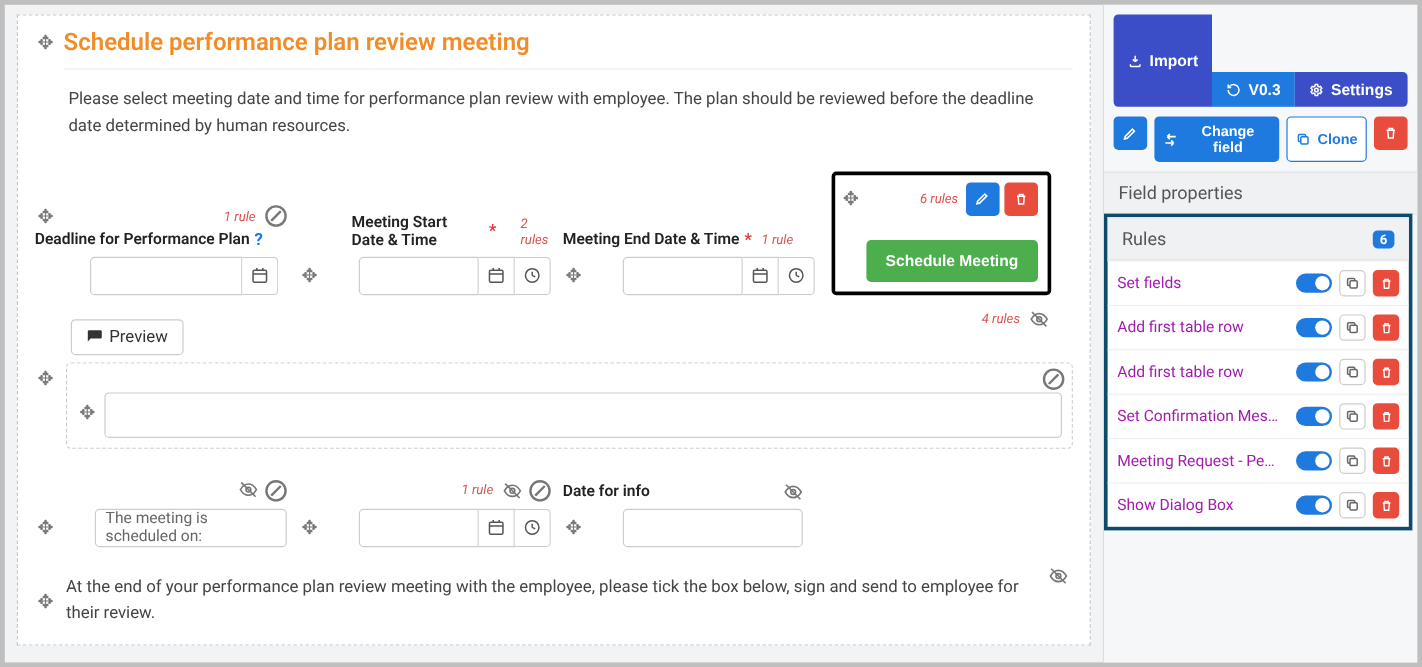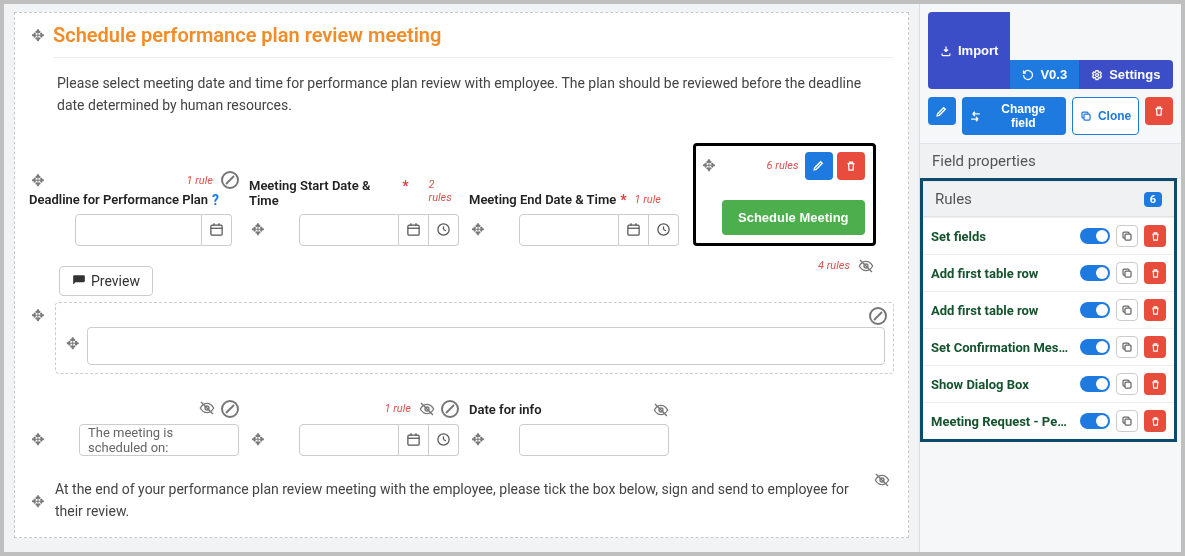--- a/index.html
+++ b/index.html
@@ -223,26 +223,25 @@
   .rules-box .panel-h { background: #eff1f3; }
   .rule-item {
     display: flex;
     align-items: center;
     gap: 6px;
     padding: 7px 8px;
     border-top: 1px solid #eee;
   }
   .rule-name {
     flex: 1;
-    color: #14532d;
+    color: #a21caf;
     font-size: 13px;
     white-space: nowrap;
     overflow: hidden;
     text-overflow: ellipsis;
-    font-weight: bold;
   }
   .switch {
     width: 30px; height: 16px;
     background: #1f7ae0;
     border-radius: 16px;
     position: relative;
     flex-shrink: 0;
   }
   .switch::after {
     content: "";
@@ -316,21 +315,21 @@
                   <rect x="3" y="5" width="18" height="16" rx="2"></rect>
                   <line x1="3" y1="10" x2="21" y2="10"></line>
                   <line x1="8" y1="2" x2="8" y2="6"></line>
                   <line x1="16" y1="2" x2="16" y2="6"></line>
                 </svg>
             </div>
           </div>
         </div>
 
         <div class="field-col" style="width:210px;">
-          <div style="display:flex;gap:16px;">
+          <div style="display:flex;align-items:center;gap:16px;margin-left:44px;">
             <span class="field-label">Meeting Start Date &amp; Time</span>
             <span class="red-star">*</span>
             <span class="rules-tag">2 rules</span>
           </div>
           <div style="display:flex;align-items:center;gap:4px;margin-top:6px;">
             <span class="move-handle">✥</span>
             <div class="group" style="flex:1;">
               <div class="input" style="flex:1;">
                   <input style="">
                 </div>
@@ -653,46 +652,46 @@
                 <path d="M16 8V6a2 2 0 0 0-2-2H6a2 2 0 0 0-2 2v8a2 2 0 0 0 2 2h2"></path>
               </svg>
             </span>
             <span class="del-icon">
               <svg width="11" height="11" viewBox="0 0 24 24" fill="none" stroke="#fff" stroke-width="2.5">
                 <path d="M5 7h14M9 7V4h6v3M7 7l1 13h8l1-13"></path>
               </svg>
             </span>
           </div>
           <div class="rule-item">
+            <span class="rule-name">Meeting Request - Pe…</span>
+            <span class="switch"></span>
+            <span class="copy-icon">
+              <svg width="12" height="12" viewBox="0 0 24 24" fill="none" stroke="#666" stroke-width="2.5">
+                <rect x="8" y="8" width="12" height="12" rx="2"></rect>
+                <path d="M16 8V6a2 2 0 0 0-2-2H6a2 2 0 0 0-2 2v8a2 2 0 0 0 2 2h2"></path>
+              </svg>
+            </span>
+            <span class="del-icon">
+              <svg width="11" height="11" viewBox="0 0 24 24" fill="none" stroke="#fff" stroke-width="2.5">
+                <path d="M5 7h14M9 7V4h6v3M7 7l1 13h8l1-13"></path>
+              </svg>
+            </span>
+          </div>
+          <div class="rule-item">
             <span class="rule-name">Show Dialog Box</span>
             <span class="switch"></span>
             <span class="copy-icon">
               <svg width="12" height="12" viewBox="0 0 24 24" fill="none" stroke="#666" stroke-width="2.5">
                 <rect x="8" y="8" width="12" height="12" rx="2"></rect>
                 <path d="M16 8V6a2 2 0 0 0-2-2H6a2 2 0 0 0-2 2v8a2 2 0 0 0 2 2h2"></path>
               </svg>
             </span>
             <span class="del-icon">
               <svg width="11" height="11" viewBox="0 0 24 24" fill="none" stroke="#fff" stroke-width="2.5">
                 <path d="M5 7h14M9 7V4h6v3M7 7l1 13h8l1-13"></path>
               </svg>
             </span>
           </div>
-          <div class="rule-item">
-            <span class="rule-name">Meeting Request - Pe…</span>
-            <span class="switch"></span>
-            <span class="copy-icon">
-              <svg width="12" height="12" viewBox="0 0 24 24" fill="none" stroke="#666" stroke-width="2.5">
-                <rect x="8" y="8" width="12" height="12" rx="2"></rect>
-                <path d="M16 8V6a2 2 0 0 0-2-2H6a2 2 0 0 0-2 2v8a2 2 0 0 0 2 2h2"></path>
-              </svg>
-            </span>
-            <span class="del-icon">
-              <svg width="11" height="11" viewBox="0 0 24 24" fill="none" stroke="#fff" stroke-width="2.5">
-                <path d="M5 7h14M9 7V4h6v3M7 7l1 13h8l1-13"></path>
-              </svg>
-            </span>
-          </div>
         </div>
     </div>
   </div>
 
 </div>
 
 </body></html>

